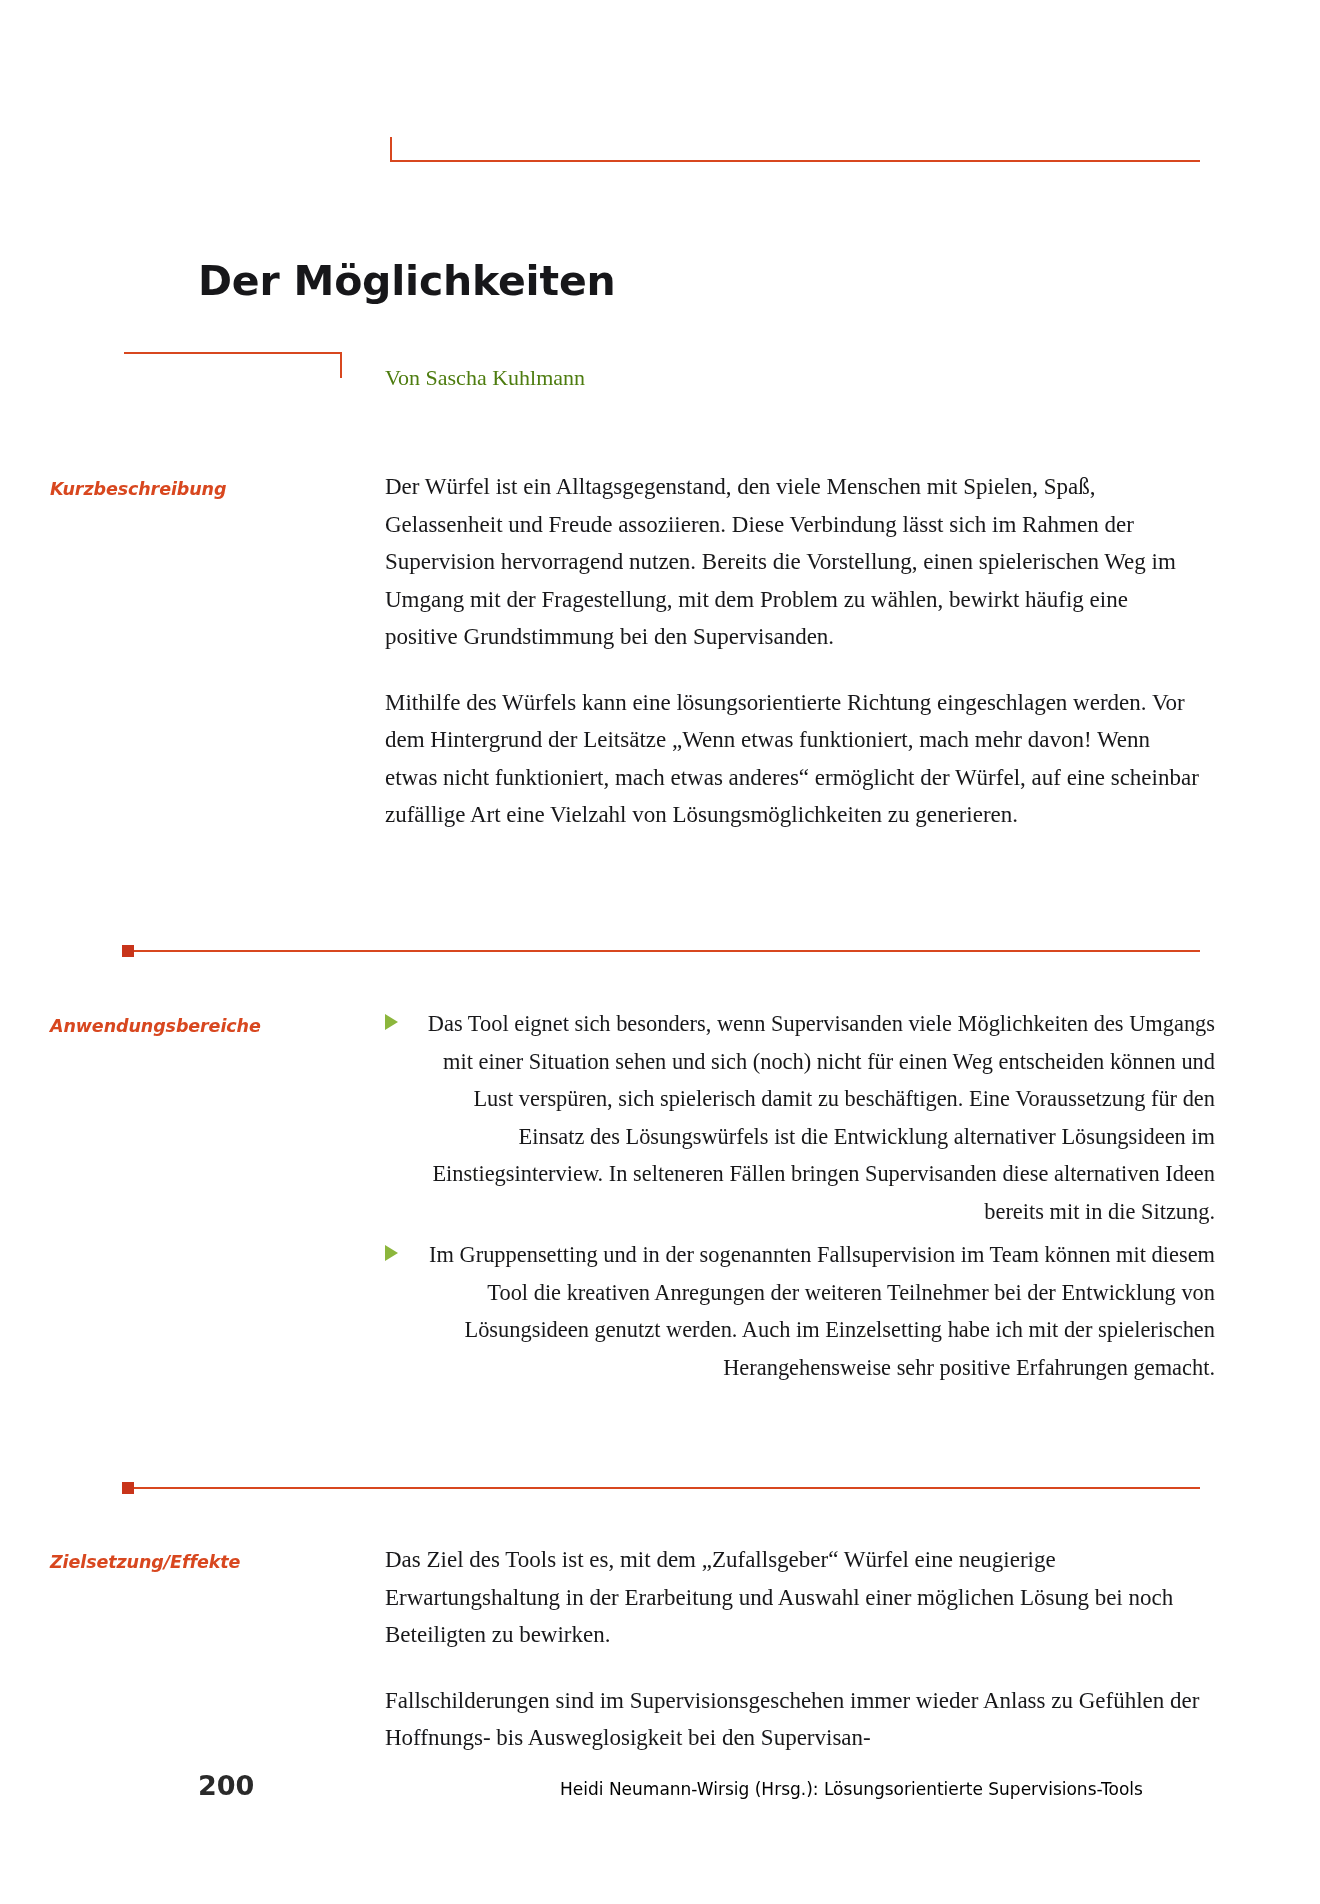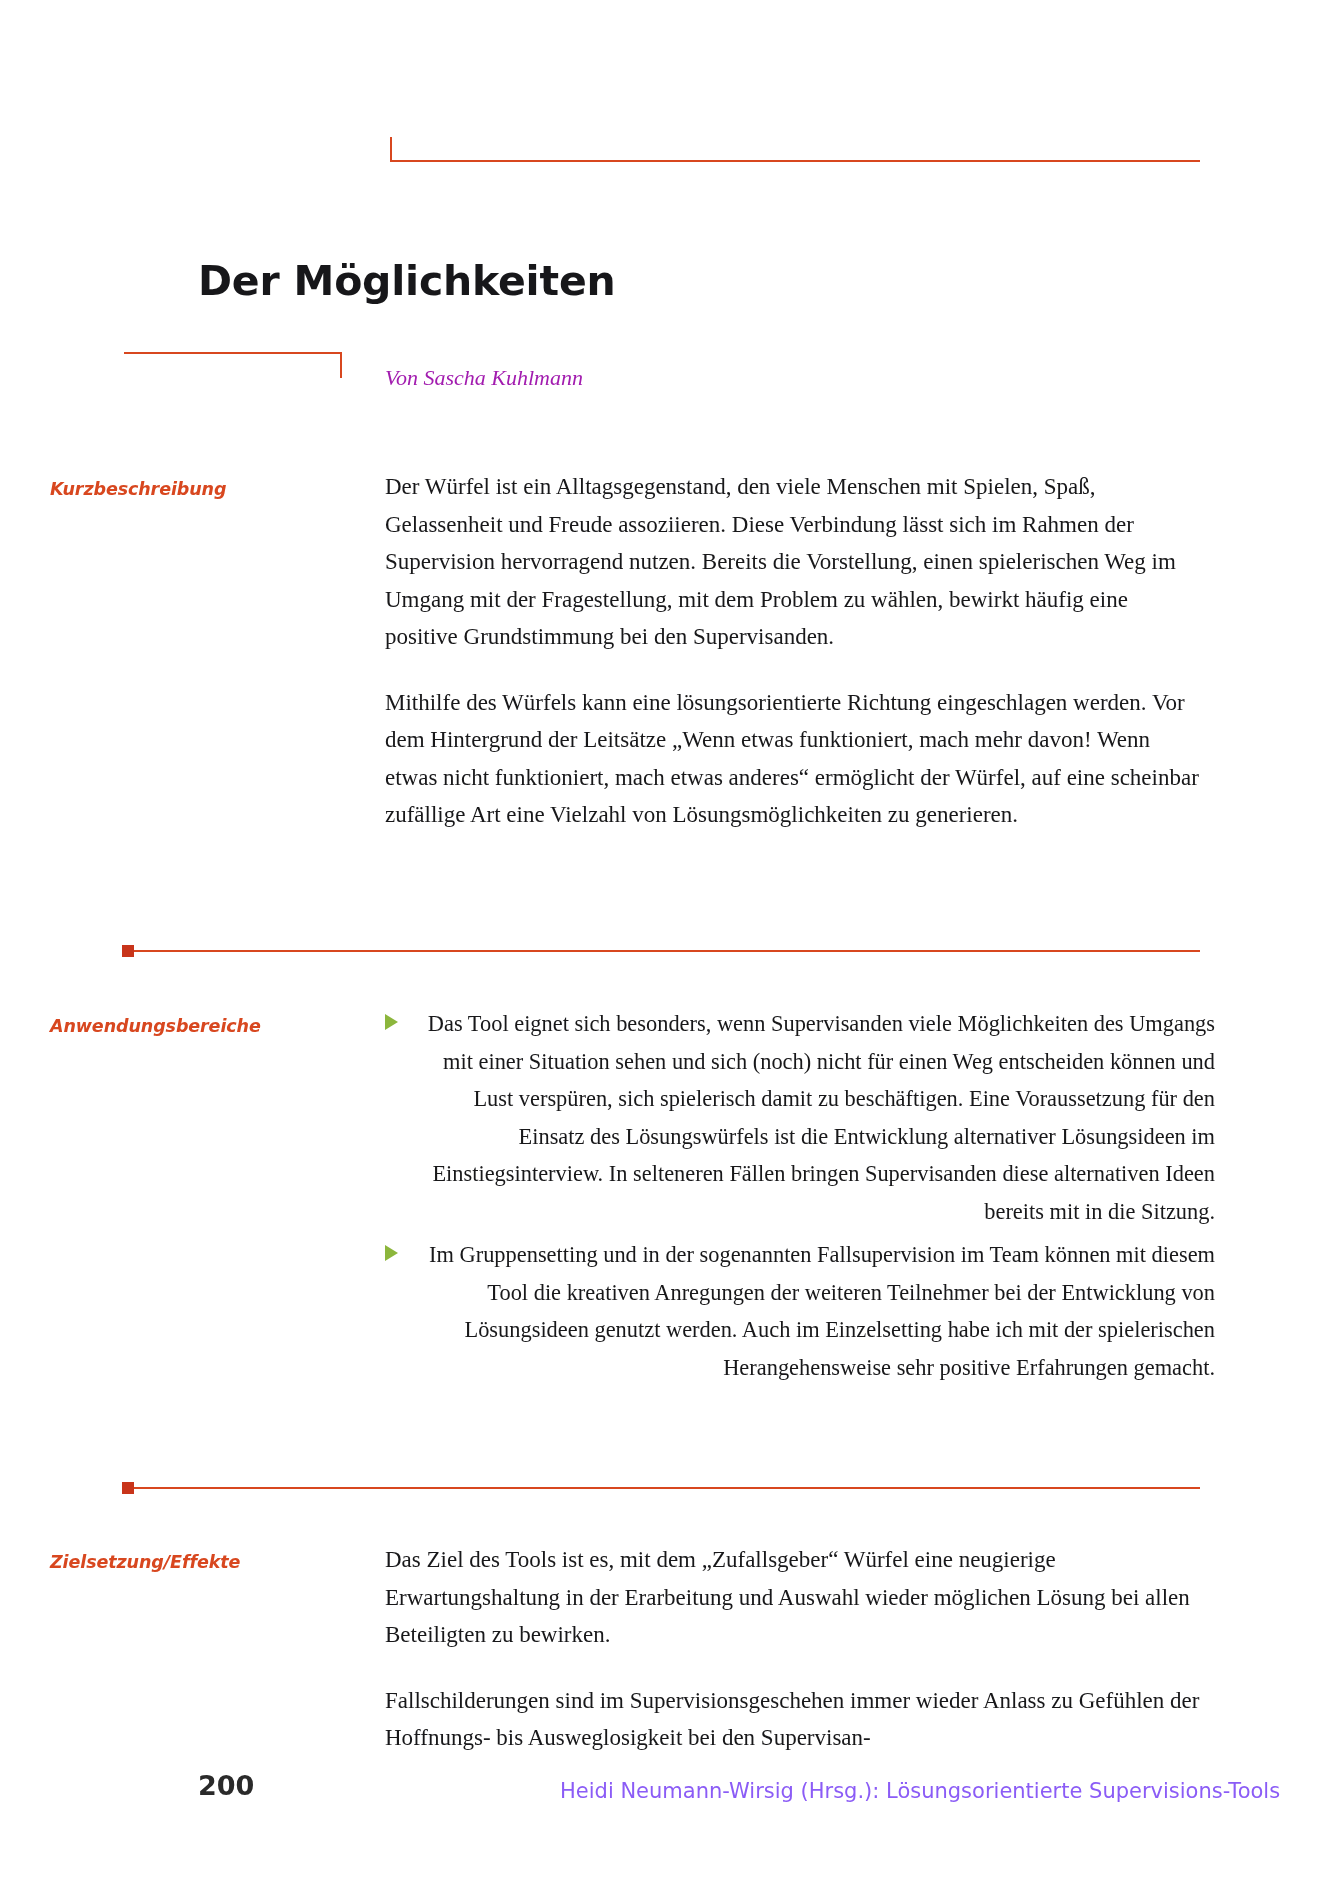--- a/index.html
+++ b/index.html
@@ -66,23 +66,22 @@
     top: 352px;
     width: 2px;
     height: 26px;
     background: #d8471f;
   }
   .author {
     position: absolute;
     left: 385px;
     top: 365px;
     font-family: "Liberation Serif", serif;
-    font-style: italic;
     font-size: 22px;
-    color: #a21caf;
+    color: #4d7c0f;
   }
 
   
   .margin-label {
     position: absolute;
     font-family: "DejaVu Sans", sans-serif;
     font-style: italic;
     font-weight: bold;
     font-size: 17.5px;
     color: #d8471f;
@@ -168,22 +167,22 @@
     font-family: "DejaVu Sans", sans-serif;
     font-weight: bold;
     font-size: 27px;
     color: #2a2a2a;
   }
   .footer-text {
     position: absolute;
     left: 560px;
     top: 1779px;
     font-family: "DejaVu Sans", sans-serif;
-    font-size: 21px;
-    color: #8b5cf6;
+    font-size: 17px;
+    color: #000000;
   }
 </style>
 </head>
 <body>
 
 <div class="page">
 
   <div class="top-rule-tick"></div>
   <div class="top-rule"></div>
 
@@ -213,20 +212,20 @@
       <span class="bullet-glyph"></span>
       <span>Im Gruppensetting und in der sogenannten Fallsupervision im Team können mit diesem Tool die kreativen Anregungen der weiteren Teilnehmer bei der Entwicklung von Lösungsideen genutzt werden. Auch im Einzelsetting habe ich mit der spielerischen Herangehensweise sehr positive Erfahrungen gemacht.</span>
     </div>
   </div>
 
   <div class="sep" id="sep-2"></div>
 
   <div class="margin-label" id="label-ziel">Zielsetzung/Effekte</div>
 
   <div class="body-block" id="block-ziel">
-    <p>Das Ziel des Tools ist es, mit dem „Zufallsgeber“ Würfel eine neugierige Erwartungshaltung in der Erarbeitung und Auswahl wieder möglichen Lösung bei allen Beteiligten zu bewirken.</p>
+    <p>Das Ziel des Tools ist es, mit dem „Zufallsgeber“ Würfel eine neugierige Erwartungshaltung in der Erarbeitung und Auswahl einer möglichen Lösung bei noch Beteiligten zu bewirken.</p>
     <p>Fallschilderungen sind im Supervisionsgeschehen immer wieder Anlass zu Gefühlen der Hoffnungs- bis Ausweglosigkeit bei den Supervisan-</p>
   </div>
 
   <div class="page-number">200</div>
   <div class="footer-text">Heidi Neumann-Wirsig (Hrsg.): Lösungsorientierte Supervisions-Tools</div>
 
 </div>
 
 </body></html>

